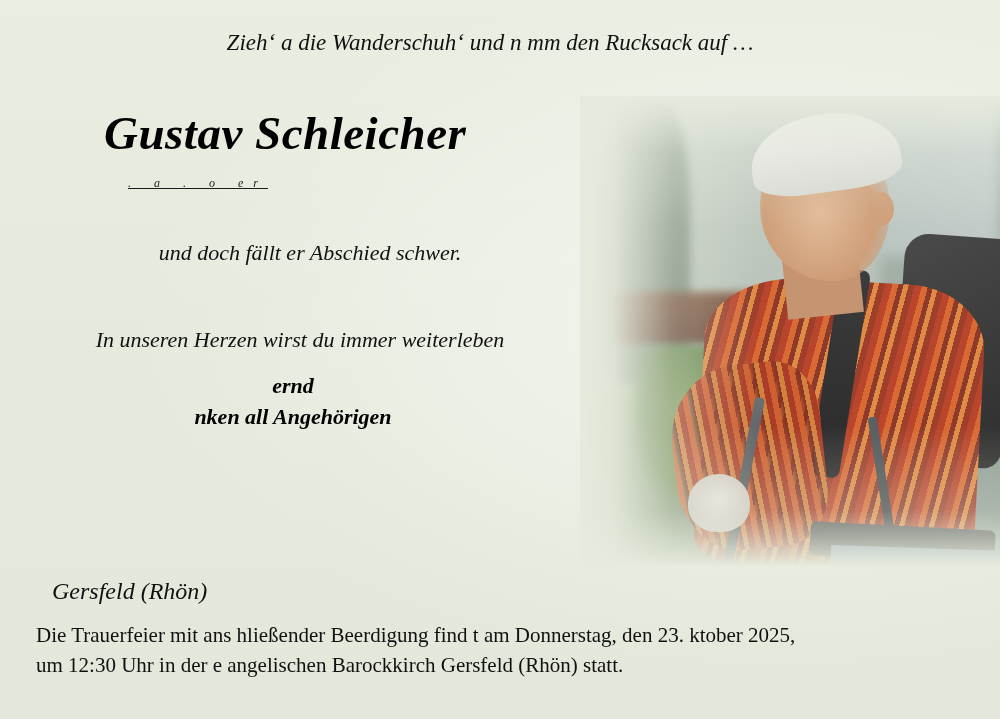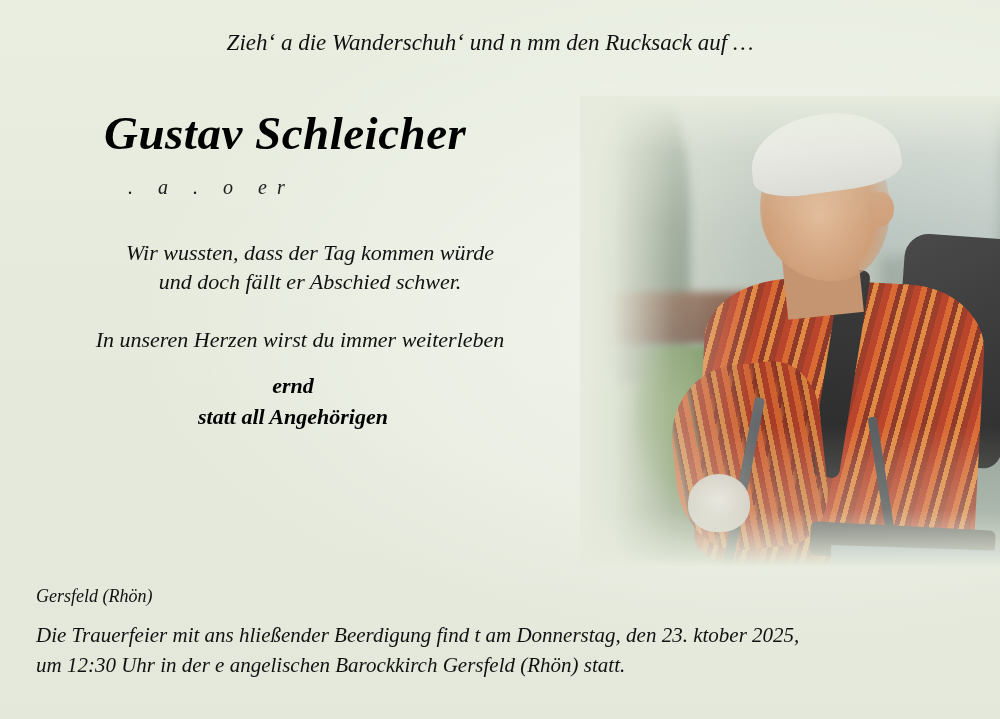--- a/index.html
+++ b/index.html
@@ -196,24 +196,25 @@
     font-size: 47px;
     font-style: italic;
     font-weight: bold;
     color: #000;
     letter-spacing: 0.5px;
   }
   .dates {
     position: absolute;
     left: 128px;
     top: 176px;
-    font-size: 20px;
+    font-size: 12px;
     font-style: italic;
     color: #1a1a1a;
     letter-spacing: 10px;
+    text-decoration: underline;
   }
   .verse {
     position: absolute;
     left: 40px;
     top: 238px;
     width: 540px;
     text-align: center;
     font-style: italic;
     font-size: 22px;
     line-height: 1.32;
@@ -236,33 +237,31 @@
     width: 530px;
     text-align: center;
     font-style: italic;
     font-weight: bold;
     font-size: 22px;
     line-height: 1.42;
     color: #000;
   }
   .place {
     position: absolute;
-    left: 36px;
+    left: 52px;
     top: 578px;
     font-style: italic;
-    font-size: 18px;
-    color: #111;
-    margin-top: 8px;
+    font-size: 24px;
+    color: #111;
   }
   .service {
     position: absolute;
     left: 36px;
     top: 620px;
     width: 945px;
-    font-style: italic;
     font-size: 21px;
     line-height: 1.45;
     color: #111;
   }
   .service div { white-space: nowrap; }
 </style>
 </head>
 <body>
 
 <div class="obituary">
@@ -297,29 +296,28 @@
 
   <div class="content">
 
     <div class="motto">Zieh‘ a   die Wanderschuh‘ und n mm den Rucksack auf …</div>
 
     <div class="name">Gustav Schleicher</div>
 
     <div class="dates">.  a          .     o er</div>
 
     <div class="verse">
-      <div>Wir wussten, dass der Tag kommen würde</div>
       <div>und doch fällt   er Abschied schwer.</div>
     </div>
 
     <div class="verse2">In unseren Herzen wirst du immer weiterleben</div>
 
     <div class="family">
       <div>ernd</div>
-      <div>statt all   Angehörigen</div>
+      <div>nken all   Angehörigen</div>
     </div>
 
     <div class="place">Gersfeld (Rhön)</div>
 
     <div class="service">
       <div>Die Trauerfeier mit ans hließender Beerdigung find  t am Donnerstag, den 23.    ktober 2025,</div>
       <div>um 12:30 Uhr in der e  angelischen Barockkirch   Gersfeld (Rhön) statt.</div>
     </div>
 
   </div>

